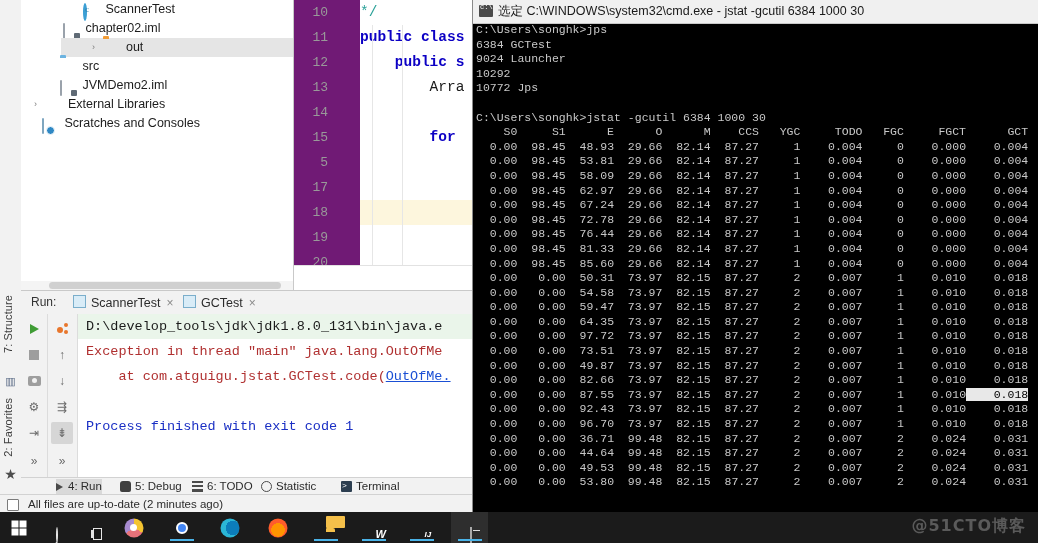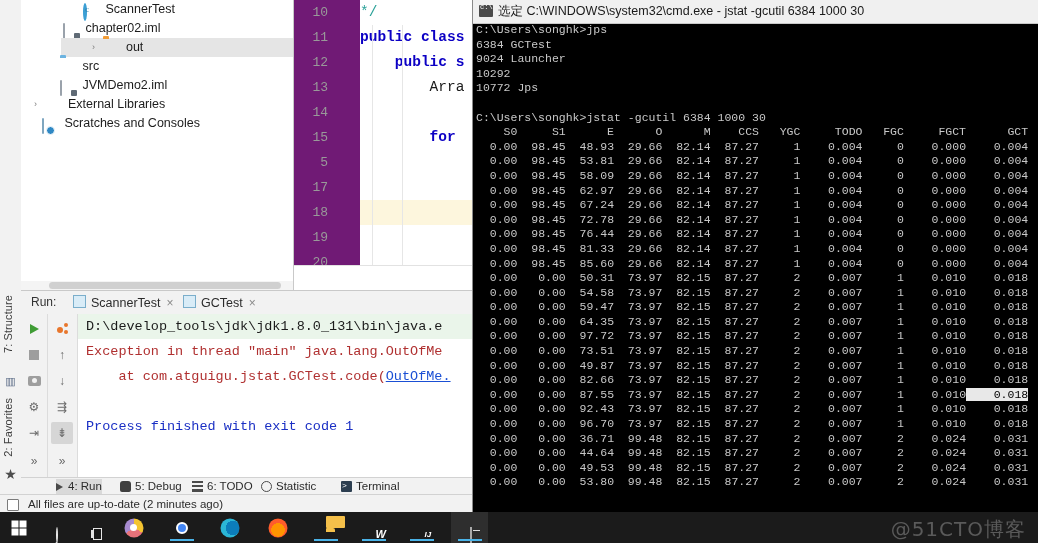--- a/index.html
+++ b/index.html
@@ -324,22 +324,23 @@
   .idea:after{content:"IJ";position:absolute;left:3px;top:2px;color:#fff;font-size:8px;
     font-weight:bold;}
   .cmd-tb { width:18px;height:14px;background:#0d0d0d;border:1px solid #aaa; position:relative;}
   .cmd-tb:after{content:"";position:absolute;left:2px;top:2px;width:7px;height:1.5px;background:#ddd;}
   .tb-underline {
     position: absolute; bottom: 2px; left: 50%; transform: translateX(-50%);
     width: 24px; height: 2px; background: #4ab3e8;
   }
   .watermark {
     position: absolute; right: 12px; top: 516px;
-    font-size: 20px; color: #5a5a5a; letter-spacing: 1px;
+    font-size: 16px; color: #5a5a5a; letter-spacing: 1px;
     font-family: "DejaVu Sans", sans-serif;
+    font-weight: bold;
   }
 </style>
 </head>
 <body>
 
 <div class="ide">
 
   <div class="left-strip">
     <div class="vs-icon vs-struct-icon">▥</div>
     <div class="vert-label vl-structure">7: Structure</div>

